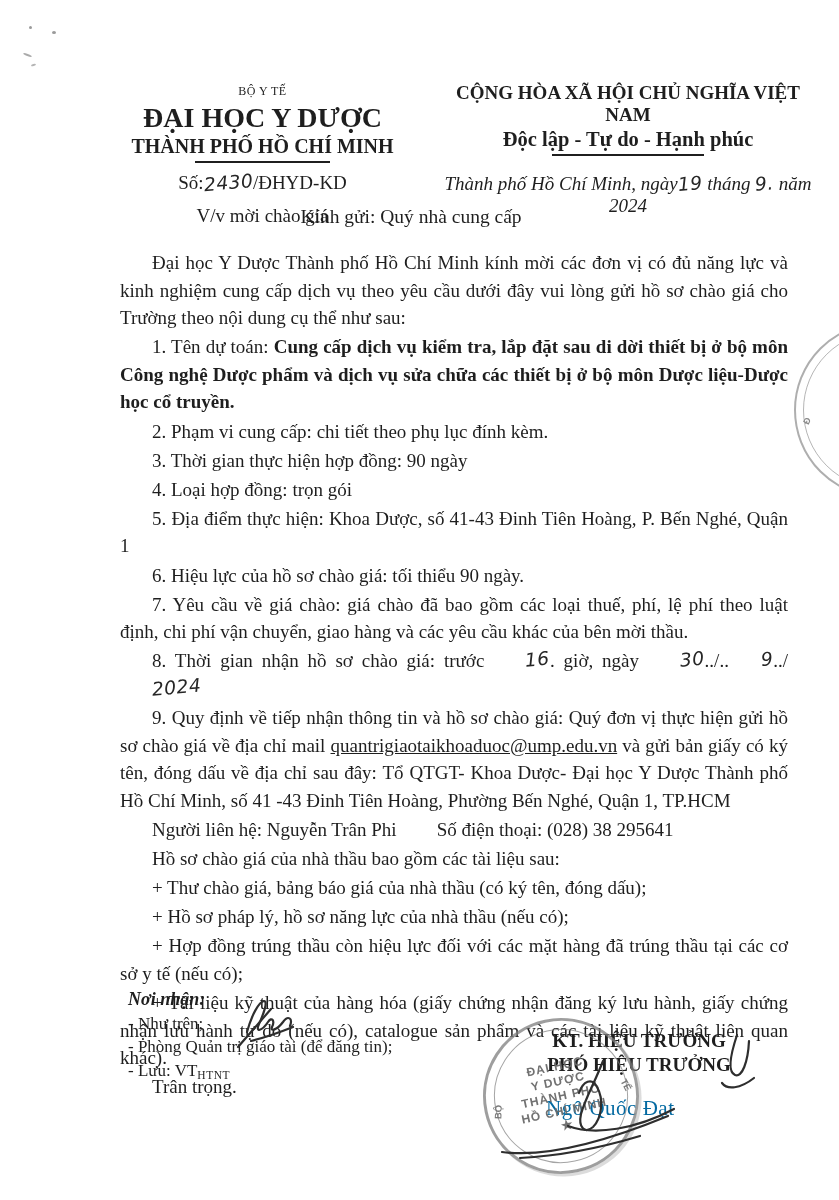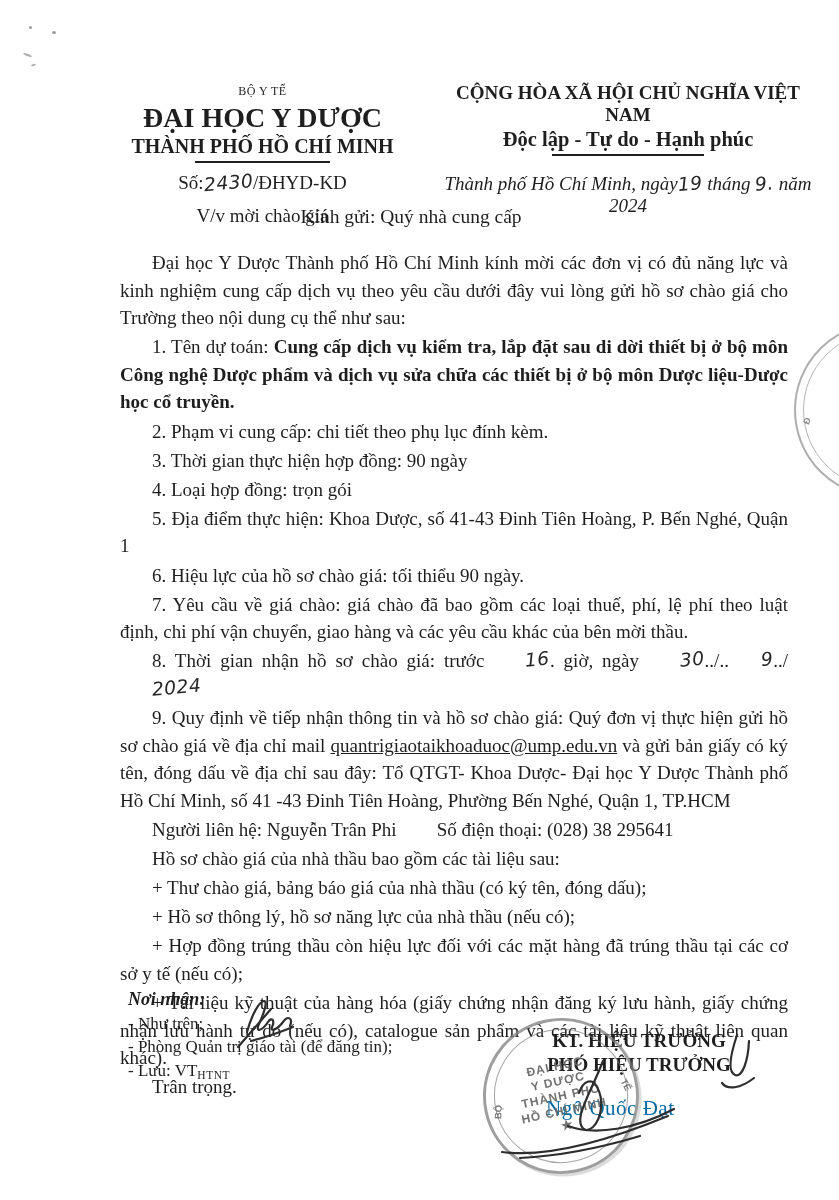--- a/index.html
+++ b/index.html
@@ -116,21 +116,21 @@
   <p>5. Địa điểm thực hiện: Khoa Dược, số 41-43 Đinh Tiên Hoàng, P. Bến Nghé, Quận 1</p>
   <p>6. Hiệu lực của hồ sơ chào giá: tối thiểu 90 ngày.</p>
   <p>7. Yêu cầu về giá chào: giá chào đã bao gồm các loại thuế, phí, lệ phí theo luật định, chi phí vận chuyển, giao hàng và các yêu cầu khác của bên mời thầu.</p>
   <p>
     <span>8. Thời gian nhận hồ sơ chào giá: trước </span><span class="hw">16</span><span>. giờ, ngày </span><span class="hw">30</span><span>../..</span><span class="hw">9</span><span>../</span><span class="hw">2024</span>
   </p>
   <p><span>9. Quy định về tiếp nhận thông tin và hồ sơ chào giá: Quý đơn vị thực hiện gửi hồ sơ chào giá về địa chỉ mail </span><span class="mail">quantrigiaotaikhoaduoc@ump.edu.vn</span><span> và gửi bản giấy có ký tên, đóng dấu về địa chỉ sau đây: Tổ QTGT- Khoa Dược- Đại học Y Dược Thành phố Hồ Chí Minh, số 41 -43 Đinh Tiên Hoàng, Phường Bến Nghé, Quận 1, TP.HCM</span></p>
   <p><span>Người liên hệ: Nguyễn Trân Phi</span><span class="phone">Số điện thoại: (028) 38 295641</span></p>
   <p>Hồ sơ chào giá của nhà thầu bao gồm các tài liệu sau:</p>
   <p>+ Thư chào giá, bảng báo giá của nhà thầu (có ký tên, đóng dấu);</p>
-  <p>+ Hồ sơ thông lý, hồ sơ năng lực của nhà thầu (nếu có);</p>
+  <p>+ Hồ sơ pháp lý, hồ sơ năng lực của nhà thầu (nếu có);</p>
   <p>+ Hợp đồng trúng thầu còn hiệu lực đối với các mặt hàng đã trúng thầu tại các cơ sở y tế (nếu có);</p>
   <p>+ Tài liệu kỹ thuật của hàng hóa (giấy chứng nhận đăng ký lưu hành, giấy chứng nhận lưu hành tự do (nếu có), catalogue sản phẩm và các tài liệu kỹ thuật liên quan khác).</p>
   <p>Trân trọng.</p>
 </div>
 
 <div class="abs recipients">
   <div class="label">Nơi nhận:</div>
   <div>- Như trên;</div>
   <div>- Phòng Quản trị giáo tài (để đăng tin);</div>
   <div><span>- Lưu: VT</span><span class="sub">HTNT</span></div>

